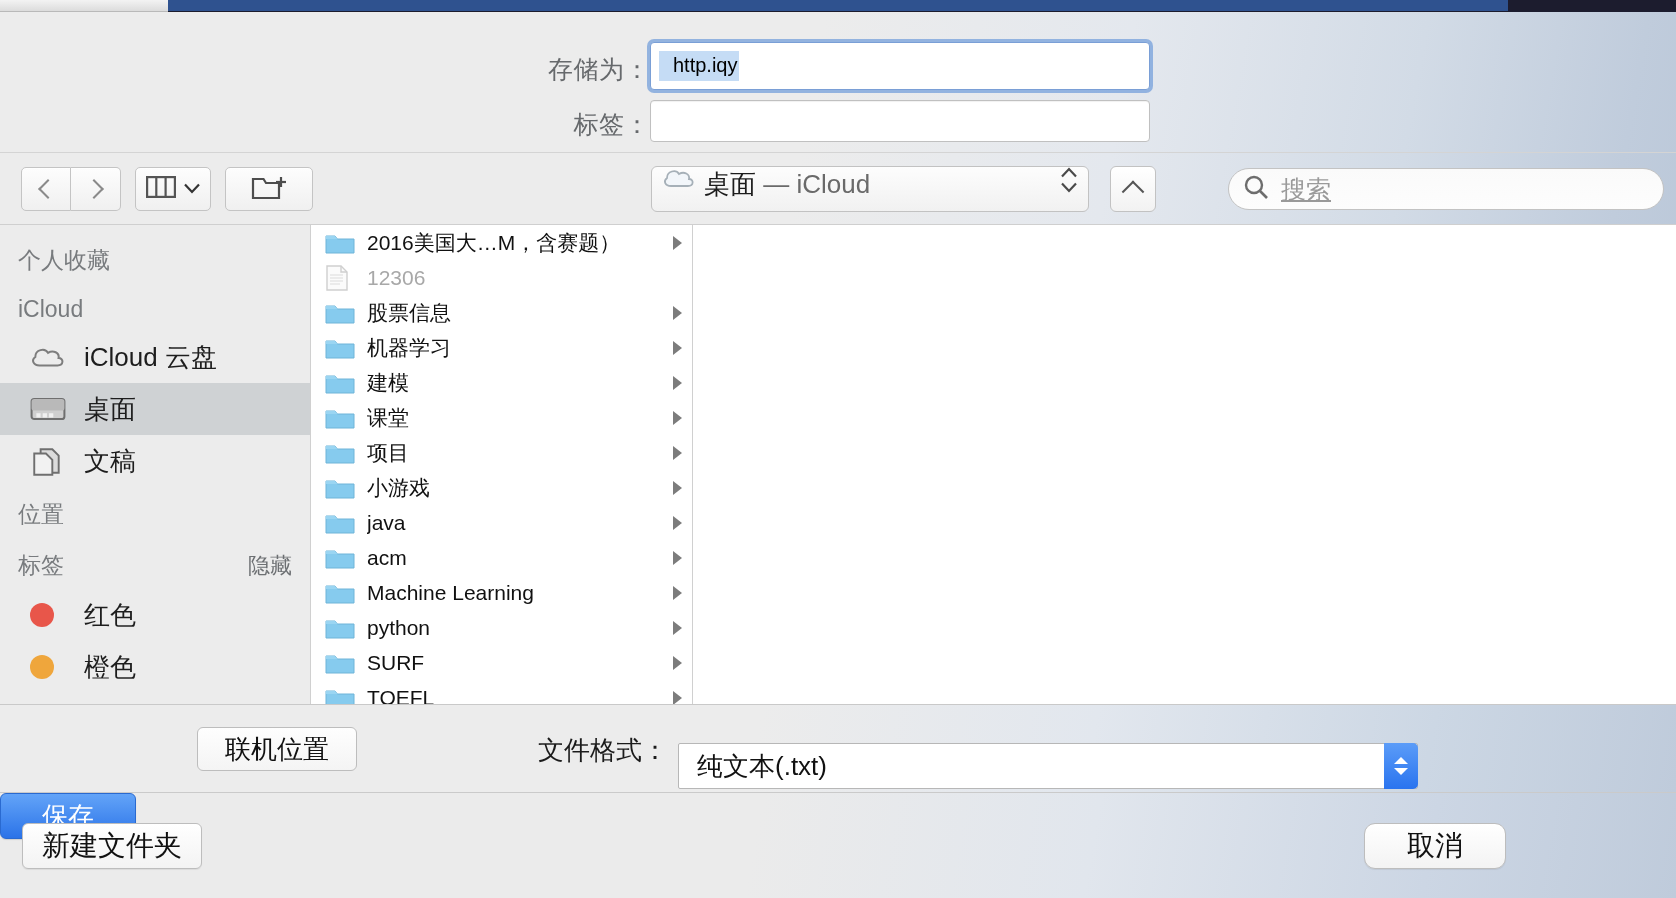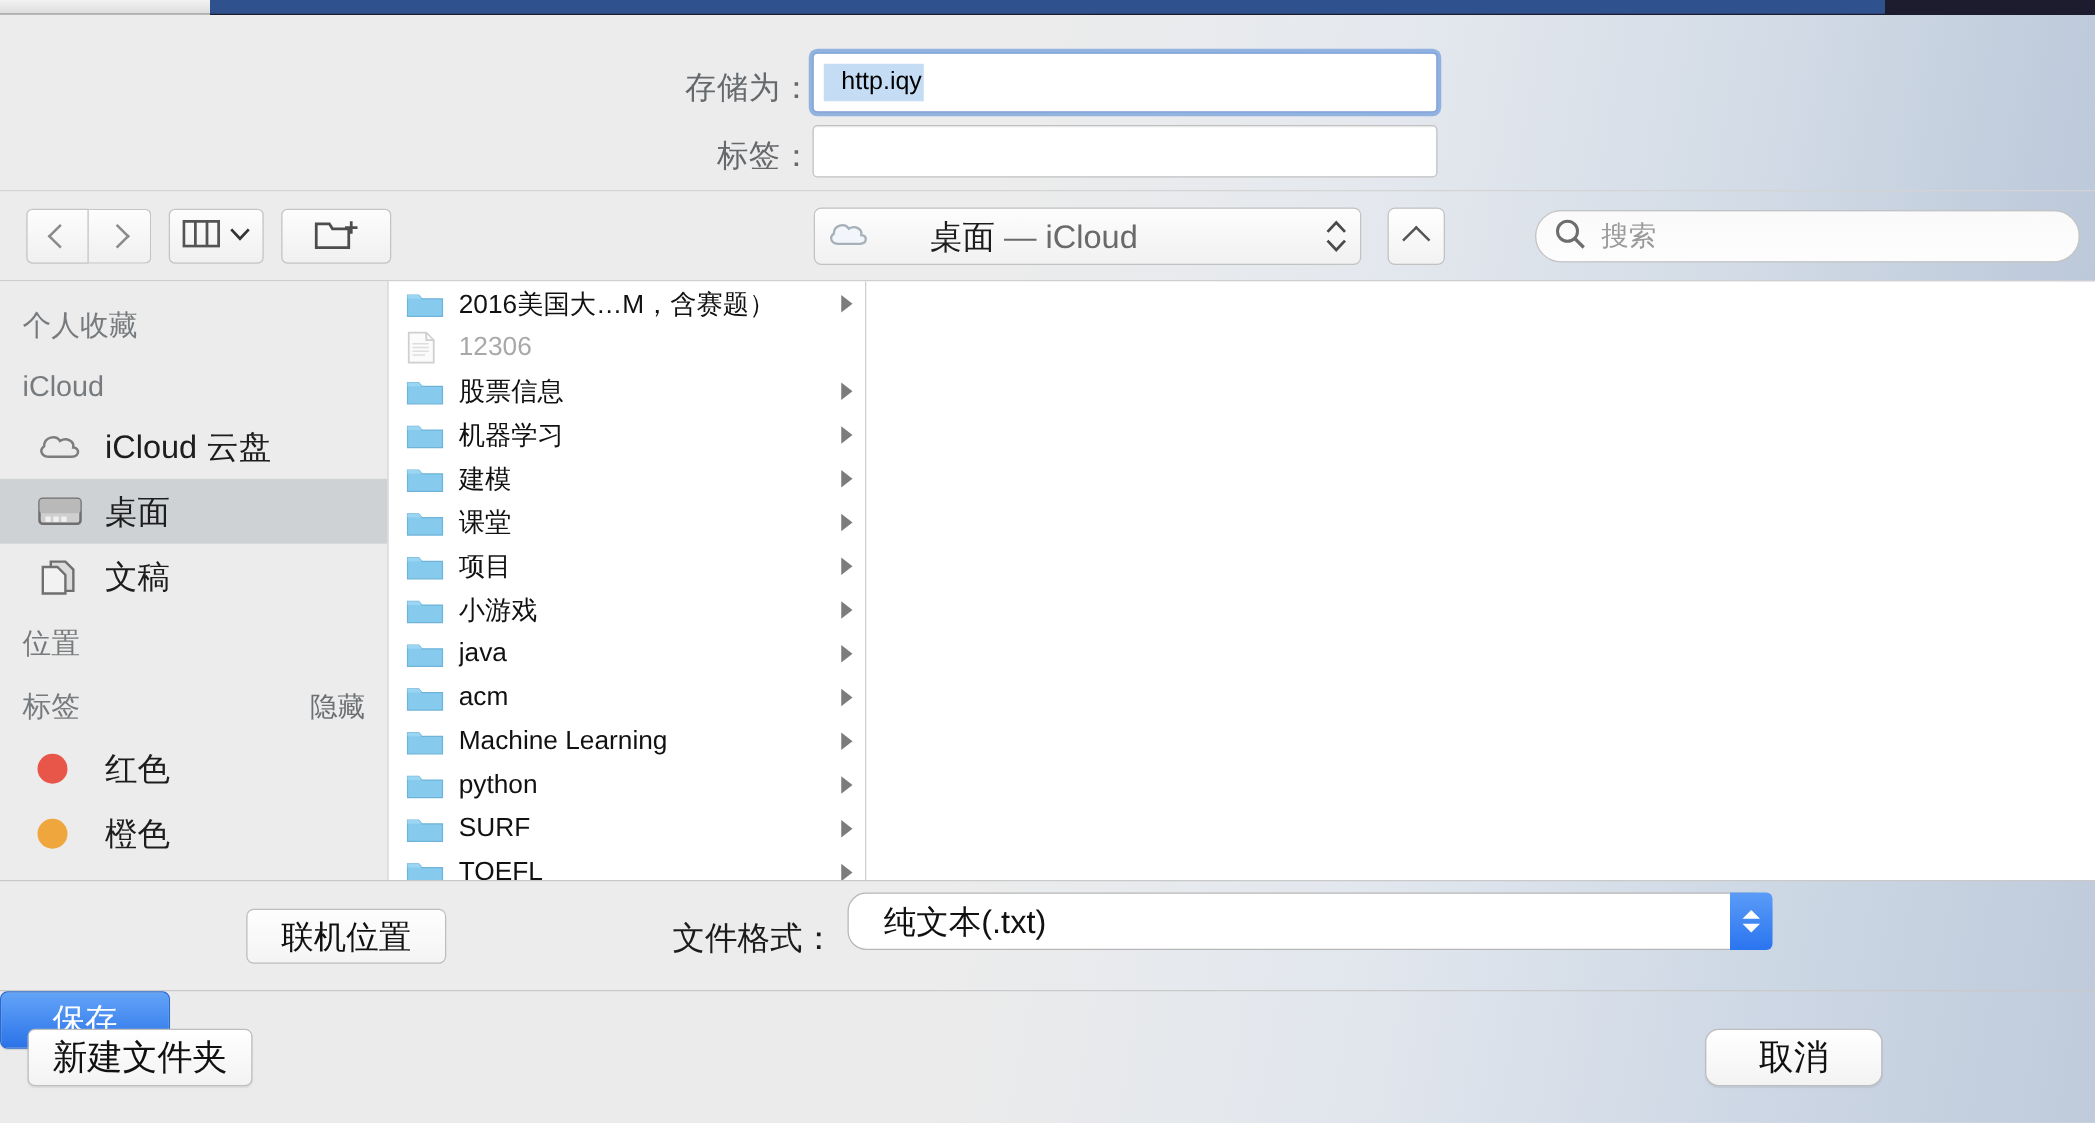--- a/index.html
+++ b/index.html
@@ -84,39 +84,39 @@
   #new-folder-btn { position: absolute; left: 225px; top: 14px; width: 88px; }
 
   .chev { width: 14px; height: 14px; border-right: 2.6px solid #8a8a8a; border-bottom: 2.6px solid #8a8a8a; }
   .chev.left  { transform: rotate(135deg); margin-left: 4px; }
   .chev.right { transform: rotate(-45deg); margin-right: 4px; }
 
   #path-popup {
     position: absolute; left: 651px; top: 13px; width: 438px; height: 46px;
     background: linear-gradient(#fdfdfd, #f1f1f1);
     border: 1px solid #c2c2c2; border-radius: 6px;
-    display: flex; align-items: center; padding: 0 10px; gap: 40px;
+    display: flex; align-items: flex-start; padding: 0 10px;
   }
   #path-text { font-size: 26px; color: #1c1c1c; margin-left: 8px; white-space: nowrap; }
   #path-text .dim { color: #6a6a6a; }
 
   #collapse-btn {
     position: absolute; left: 1110px; top: 13px; width: 46px; height: 46px;
     background: linear-gradient(#fff, #f2f2f2);
     border: 1px solid #c2c2c2; border-radius: 6px;
     display: flex; align-items: center; justify-content: center;
   }
 
   #search-field {
     position: absolute; left: 1228px; top: 15px; width: 436px; height: 42px;
     background: linear-gradient(#fafafa, #fdfdfd);
     border: 1px solid #c3c3c3; border-radius: 21px;
     display: flex; align-items: center; padding: 0 14px;
   }
-  #search-placeholder { font-size: 22px; color: #9a9a9a; margin-left: 12px; }
+  #search-placeholder { font-size: 25px; color: #9a9a9a; margin-left: 12px; text-decoration: underline; }
 
   
   #sheet-body {
     position: relative; height: 480px;
     border-top: 1px solid #cfcfcf;
     display: flex; overflow: hidden;
   }
 
   #sidebar {
     width: 311px; flex: 0 0 311px; background: #ececec;
@@ -158,23 +158,23 @@
   }
   #online-locations-btn {
     position: absolute; left: 197px; top: 22px; width: 160px; height: 44px;
     background: linear-gradient(#fefefe, #f4f4f4);
     border: 1px solid #bdbdbd; border-radius: 6px;
     display: flex; align-items: center; justify-content: center;
     font-size: 26px; color: #111;
   }
   #format-label { position: absolute; left: 538px; top: 28px; font-size: 26px; color: #1b1b1b; }
   #format-popup {
-    position: absolute; left: 678px; top: 9px; width: 740px; height: 46px;
-    background: #fff; border: 1px solid #b7b7b7; border-radius: 15px;
-    display: flex; align-items: center; padding-left: 28px;
+    position: absolute; left: 678px; top: 38px; width: 740px; height: 46px;
+    background: #fff; border: 1px solid #b7b7b7; border-radius: 2px;
+    display: flex; align-items: center; padding-left: 18px;
     font-size: 26px; color: #111;
   }
   #format-stepper {
     position: absolute; right: -1px; top: -1px; width: 34px; height: 46px;
     background: linear-gradient(#5b9cf8, #2a74ef);
     border-radius: 0 5px 5px 0;
     display: flex; flex-direction: column; align-items: center; justify-content: center; gap: 4px;
   }
 
   

